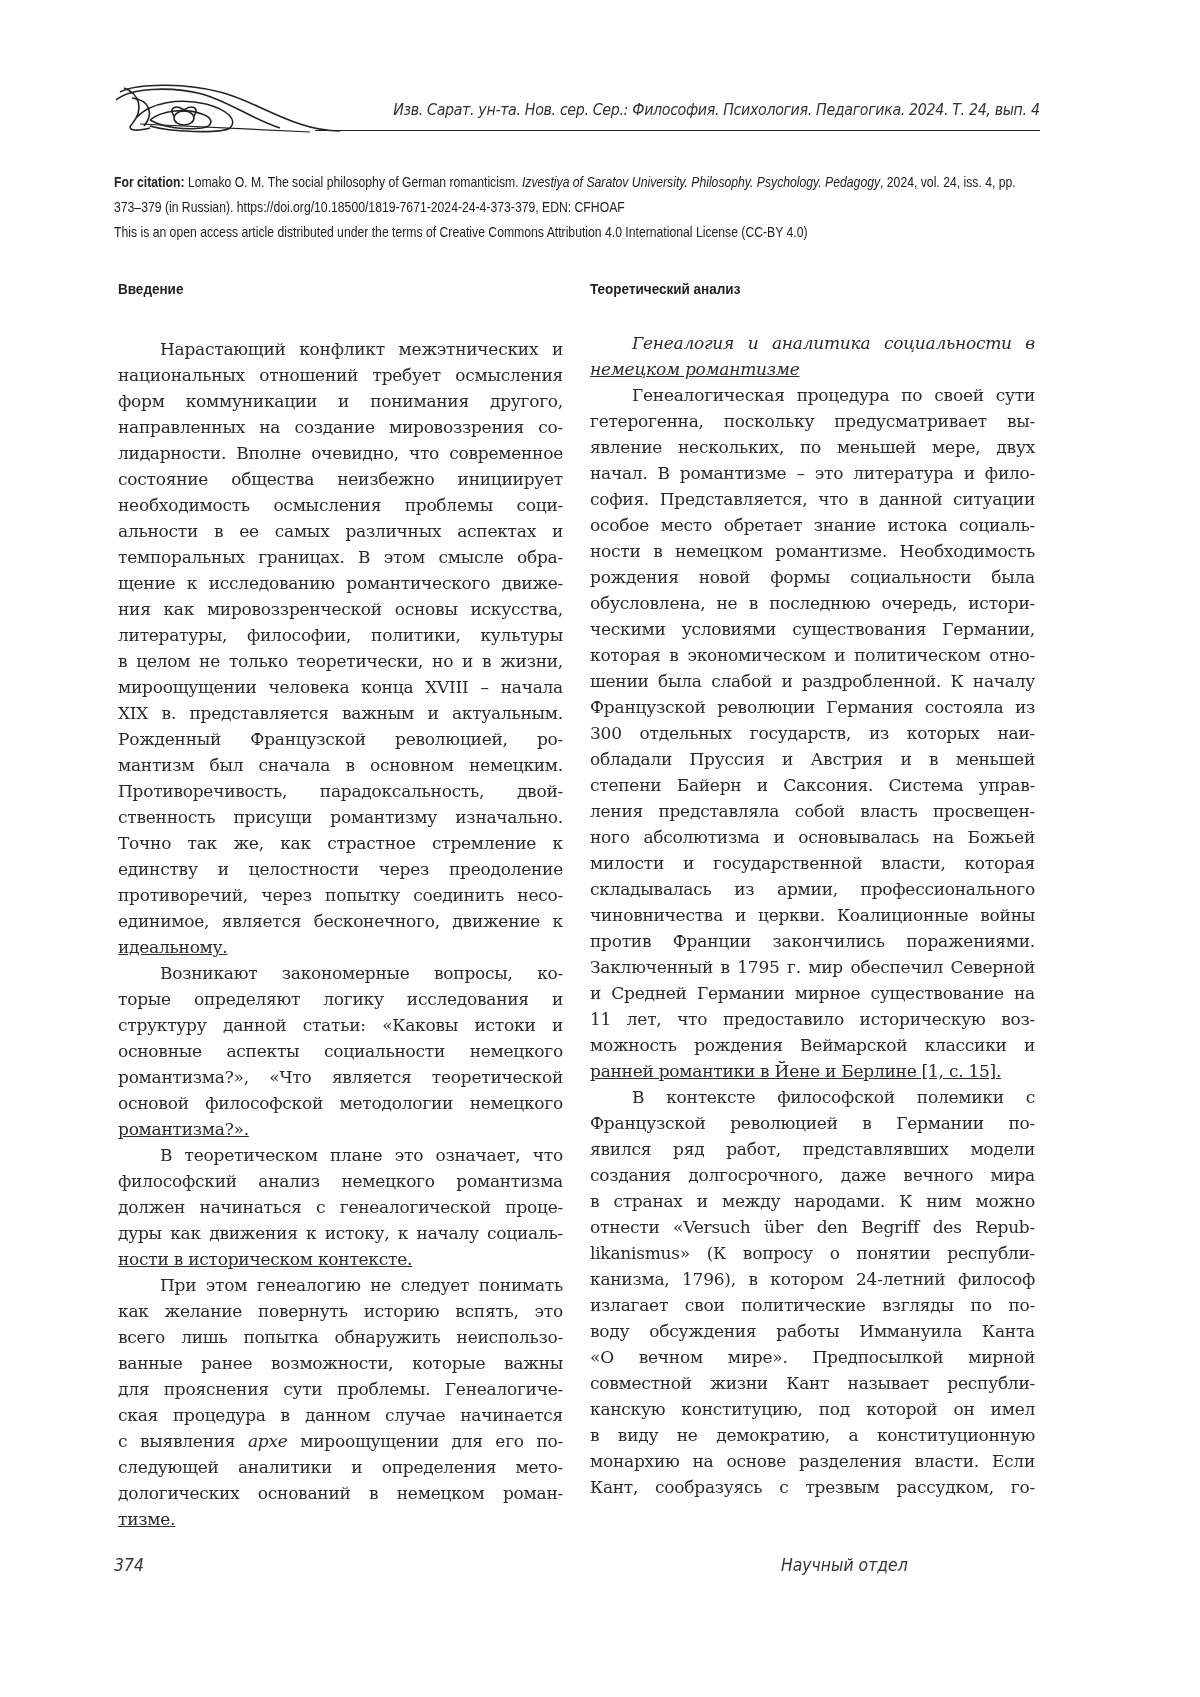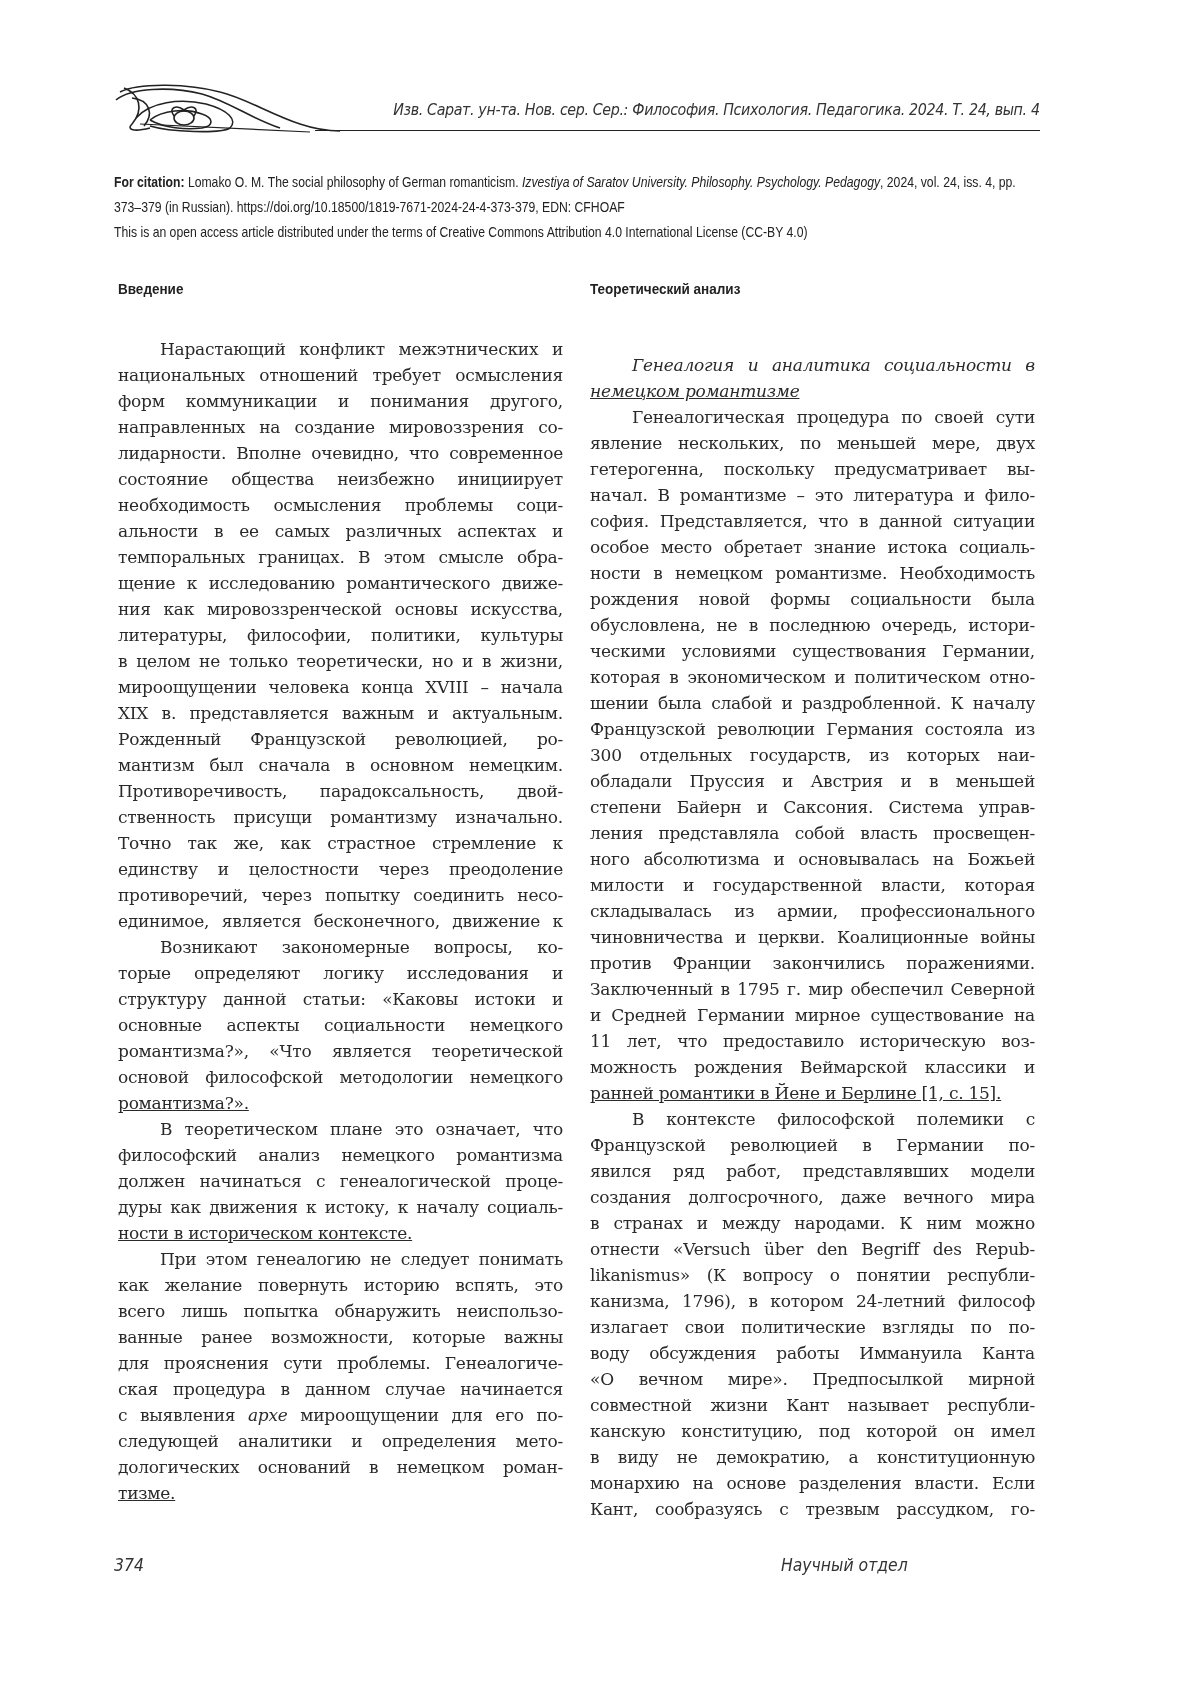--- a/index.html
+++ b/index.html
@@ -22,21 +22,21 @@
   .col { position: absolute; top: 280px; width: 445px; }
   .col-left { left: 118px; }
   .col-right { left: 590px; }
   .section-heading { font-family: "Liberation Sans", sans-serif; font-weight: bold; font-size: 15px; color: #222; transform: scaleX(0.9); transform-origin: left top; white-space: nowrap; height: 22px; }
   .body { position: absolute; font-family: "DejaVu Serif", serif; font-size: 17px; color: #2a2a2a; letter-spacing: -0.25px; }
   .line { display: block; height: 26px; line-height: 26px; width: 445px; text-align: justify; text-align-last: justify; white-space: nowrap; overflow: visible; }
   .line.last { text-align-last: left; text-decoration: underline; }
   .line.indent { padding-left: 42px; width: 403px; }
   .it { font-style: italic; }
   .left-body { left: 0; top: 56px; }
-  .right-body { left: 0; top: 72px; }
+  .right-body { left: 0; top: 50px; }
 
   
   .footer-page { position: absolute; left: 114px; top: 1555px; font-family: "DejaVu Sans", sans-serif; font-style: italic; font-size: 17px; color: #333; transform: scaleX(0.92); transform-origin: left top; }
   .footer-section { position: absolute; right: 162px; top: 1555px; font-family: "DejaVu Sans", sans-serif; font-style: italic; font-size: 17px; color: #333; transform: scaleX(0.92); transform-origin: right top; white-space: nowrap; }
 </style>
 </head>
 <body>
 
 <div class="page">
 
@@ -80,20 +80,21 @@
       <span class="line">мироощущении человека конца XVIII – начала</span>
       <span class="line">XIX в. представляется важным и актуальным.</span>
       <span class="line">Рожденный Французской революцией, ро-</span>
       <span class="line">мантизм был сначала в основном немецким.</span>
       <span class="line">Противоречивость, парадоксальность, двой-</span>
       <span class="line">ственность присущи романтизму изначально.</span>
       <span class="line">Точно так же, как страстное стремление к</span>
       <span class="line">единству и целостности через преодоление</span>
       <span class="line">противоречий, через попытку соединить несо-</span>
       <span class="line">единимое, является бесконечного, движение к</span>
+      <span class="line last">идеальному.</span>
       <span class="line indent">Возникают закономерные вопросы, ко-</span>
       <span class="line">торые определяют логику исследования и</span>
       <span class="line">структуру данной статьи: «Каковы истоки и</span>
       <span class="line">основные аспекты социальности немецкого</span>
       <span class="line">романтизма?», «Что является теоретической</span>
       <span class="line">основой философской методологии немецкого</span>
       <span class="line last">романтизма?».</span>
       <span class="line indent">В теоретическом плане это означает, что</span>
       <span class="line">философский анализ немецкого романтизма</span>
       <span class="line">должен начинаться с генеалогической проце-</span>
@@ -111,22 +112,22 @@
       <span class="line last">тизме.</span>
     </div>
   </div>
 
   <div class="col col-right">
     <div class="section-heading">Теоретический анализ</div>
     <div class="body right-body">
       <span class="line indent it">Генеалогия и аналитика социальности в</span>
       <span class="line last it">немецком романтизме</span>
       <span class="line indent">Генеалогическая процедура по своей сути</span>
+      <span class="line">гетерогенна, поскольку предусматривает вы-</span>
       <span class="line">явление нескольких, по меньшей мере, двух</span>
-      <span class="line">гетерогенна, поскольку предусматривает вы-</span>
       <span class="line">начал. В романтизме – это литература и фило-</span>
       <span class="line">софия. Представляется, что в данной ситуации</span>
       <span class="line">особое место обретает знание истока социаль-</span>
       <span class="line">ности в немецком романтизме. Необходимость</span>
       <span class="line">рождения новой формы социальности была</span>
       <span class="line">обусловлена, не в последнюю очередь, истори-</span>
       <span class="line">ческими условиями существования Германии,</span>
       <span class="line">которая в экономическом и политическом отно-</span>
       <span class="line">шении была слабой и раздробленной. К началу</span>
       <span class="line">Французской революции Германия состояла из</span>

